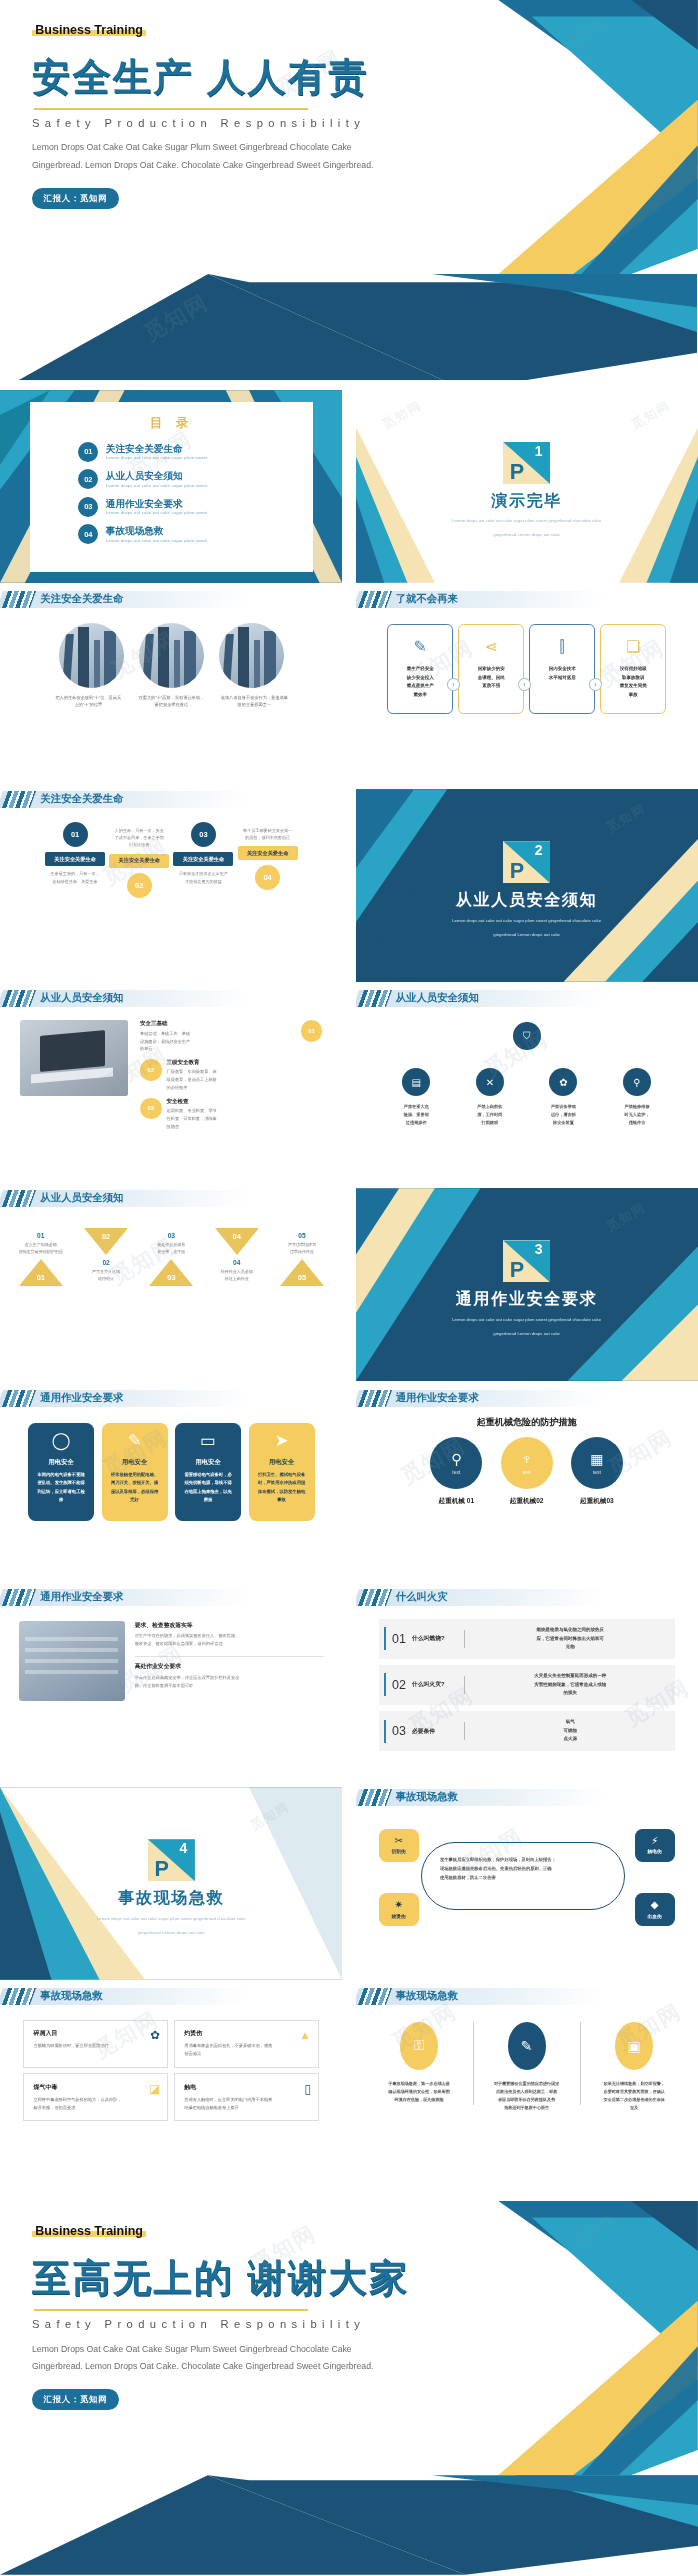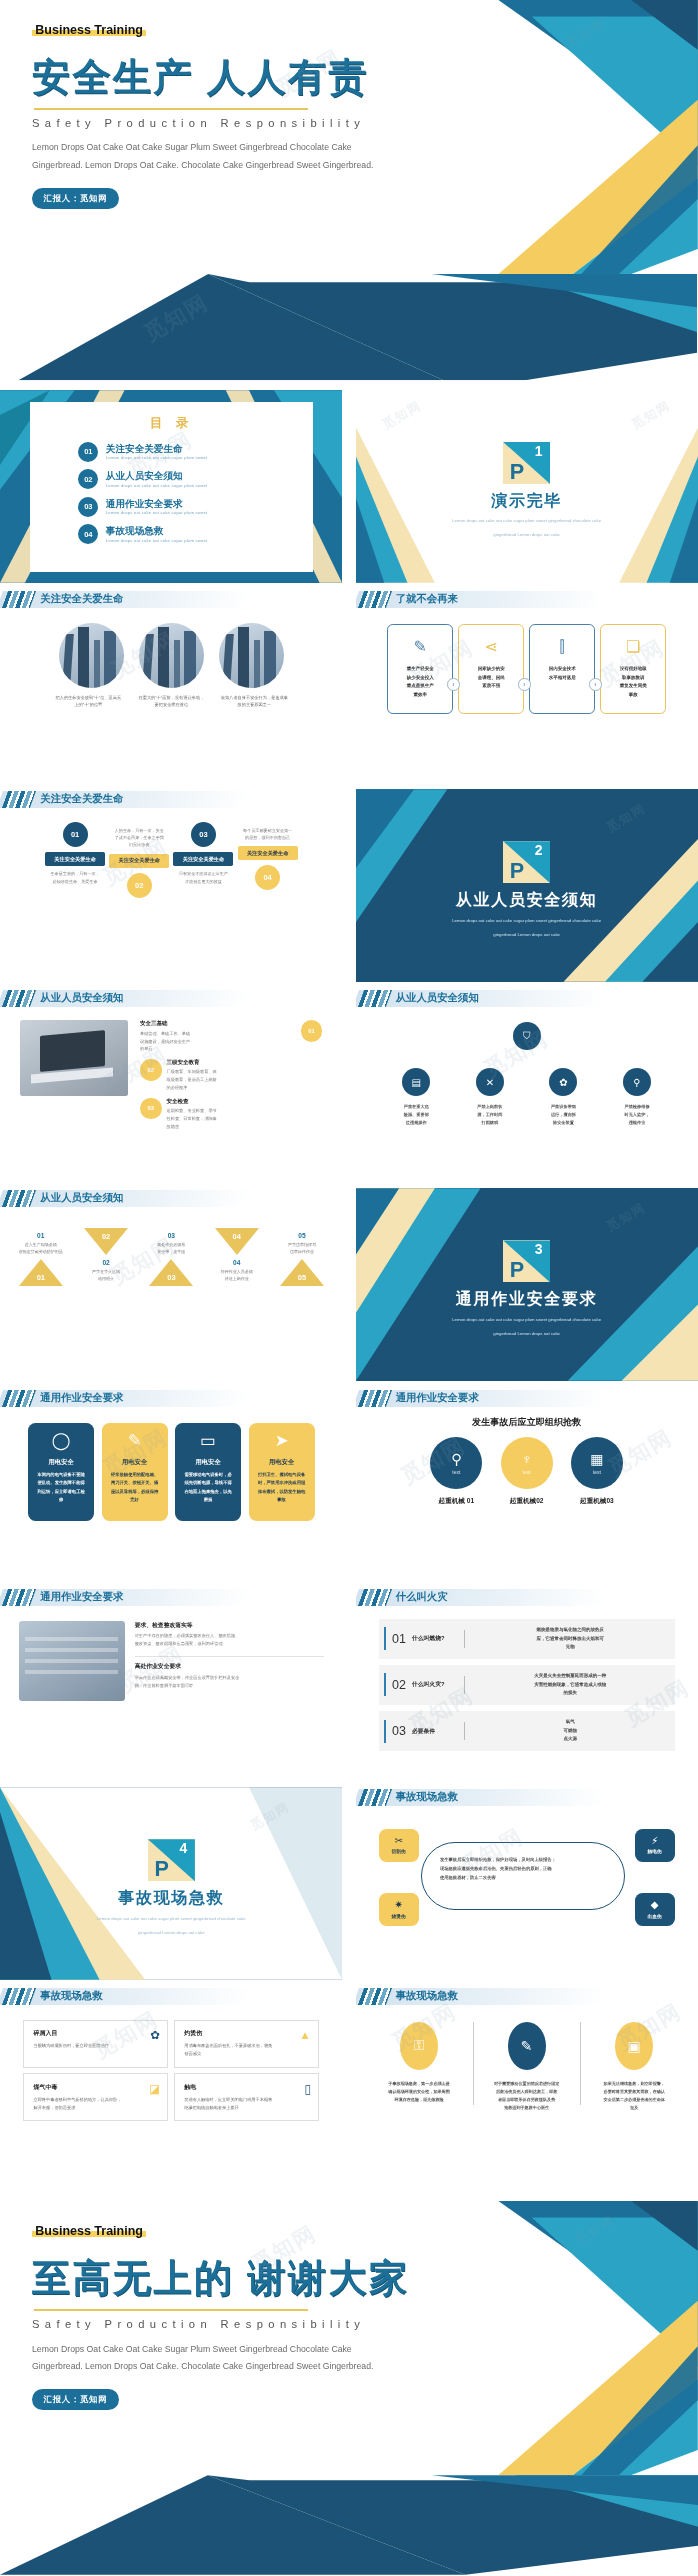--- a/index.html
+++ b/index.html
@@ -660,21 +660,21 @@
       </div>
       <div class="wm" style="left:100px;top:50px" data-name="watermark">觅知网</div>
     </div>
 
     <div class="slide" data-name="crane-slide">
       <div class="shead" data-name="slide-header">
         <div class="bg"></div>
           <div class="slash" data-name="header-slash-icon"></div>
         <div class="txt" data-name="slide-title">通用作业安全要求</div>
       </div>
-      <div class="sec-title-center" data-name="crane-center-title">发生事故后应立即组织抢救</div>
+      <div class="sec-title-center" data-name="crane-center-title">起重机械危险的防护措施</div>
       <div class="ccircles" data-name="crane-circle-row">
         <div class="ccol" data-name="crane-item">
           <div class="cball b" data-name="crane-ball">
             <div class="i" data-name="search-icon">⚲</div>
             <div class="t" data-name="crane-inner-text">text</div>
           </div>
           <div class="clabel" data-name="crane-label">起重机械 01</div>
         </div>
         <div class="ccol" data-name="crane-item">
           <div class="cball y" data-name="crane-ball">

